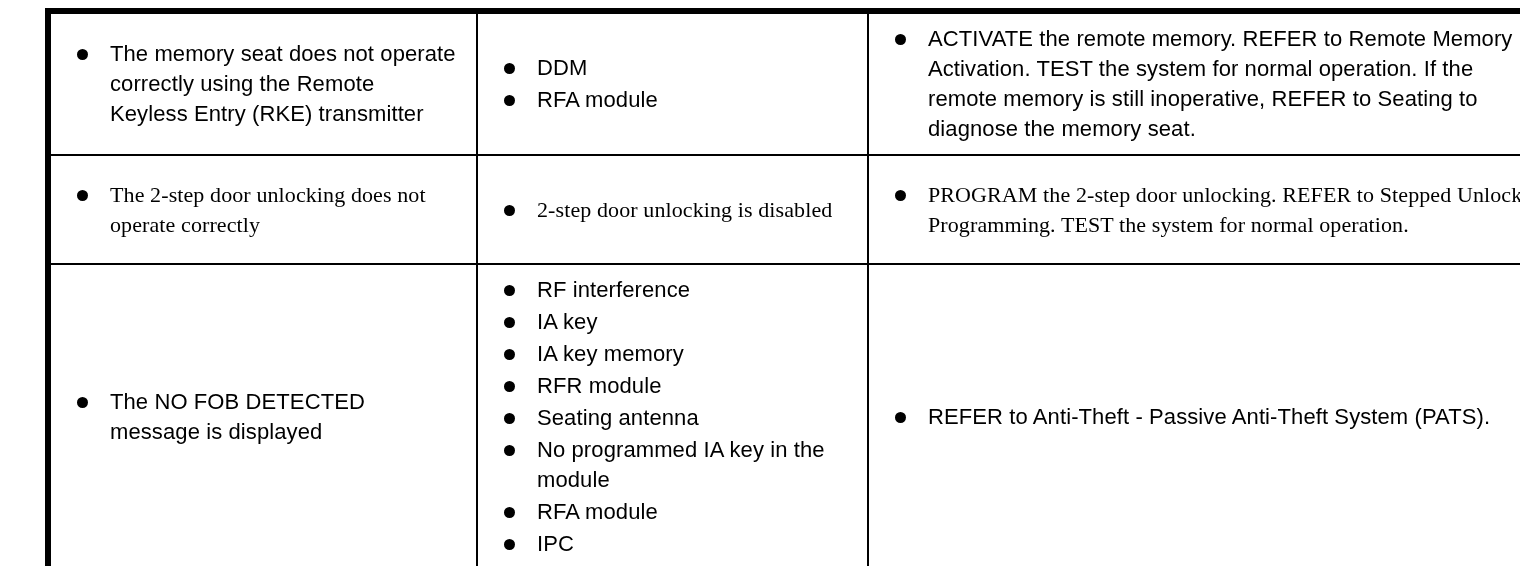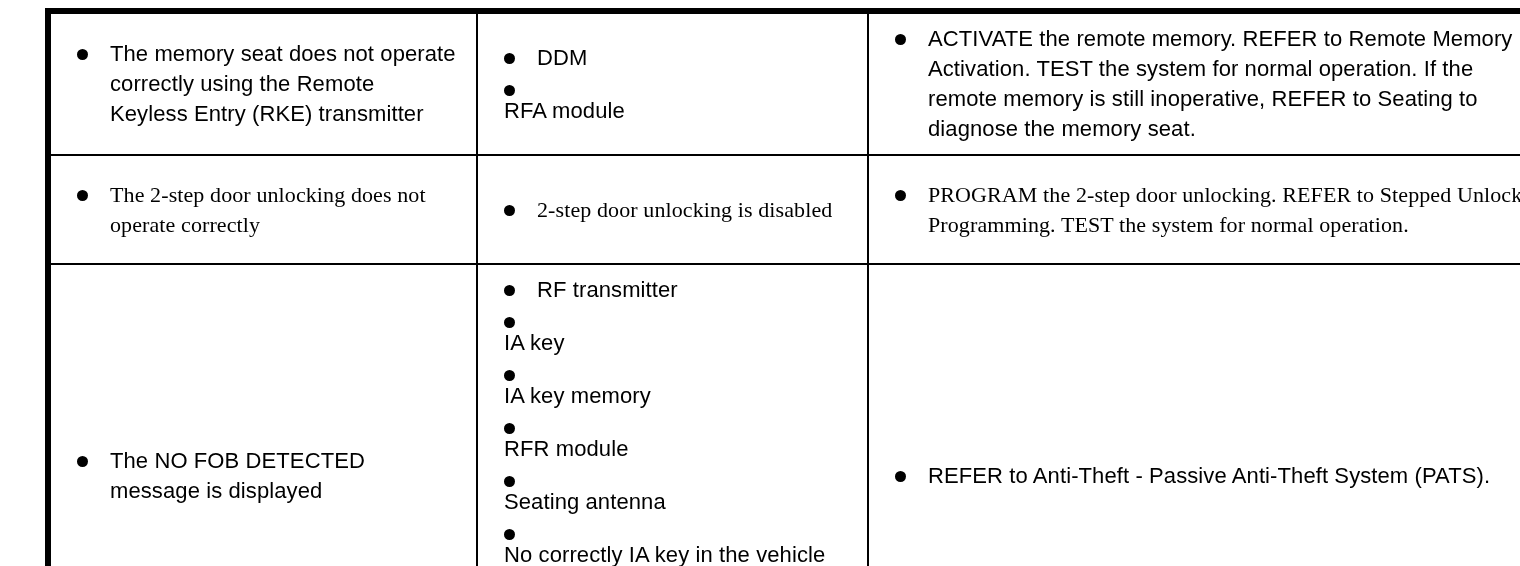--- a/index.html
+++ b/index.html
@@ -34,21 +34,21 @@
     background: #ffffff;
   }
   tr.r1 { height: 135px; }
   tr.r2 { height: 109px; font-family: Liberation Serif, serif; }
   tr.r3 { height: 308px; }
   .item {
     display: flex;
     align-items: flex-start;
     padding-left: 12px;
   }
-  .item + .item { margin-top: 2px; flex-direction: column; }
+  .item + .item { margin-top: 2px; }
   .dot {
     width: 11px;
     height: 11px;
     border-radius: 50%;
     background: #000000;
     flex: 0 0 auto;
     margin-top: 10px;
     margin-right: 22px;
   }
   .txt {
@@ -118,41 +118,41 @@
     <tr class="r3">
       <td class="cell">
         <div class="item">
           <span class="dot"></span>
           <span class="txt">The NO FOB DETECTED message is displayed</span>
         </div>
       </td>
       <td class="cell">
         <div class="item">
           <span class="dot"></span>
-          <span class="txt">RF transmitter</span>
+          <span class="txt">RF interference</span>
         </div>
         <div class="item">
           <span class="dot"></span>
           <span class="txt">IA key</span>
         </div>
         <div class="item">
           <span class="dot"></span>
           <span class="txt">IA key memory</span>
         </div>
         <div class="item">
           <span class="dot"></span>
           <span class="txt">RFR module</span>
         </div>
         <div class="item">
           <span class="dot"></span>
           <span class="txt">Seating antenna</span>
         </div>
         <div class="item">
           <span class="dot"></span>
-          <span class="txt">No correctly IA key in the vehicle</span>
+          <span class="txt">No programmed IA key in the module</span>
         </div>
         <div class="item">
           <span class="dot"></span>
           <span class="txt">RFA module</span>
         </div>
         <div class="item">
           <span class="dot"></span>
           <span class="txt">IPC</span>
         </div>
       </td>

